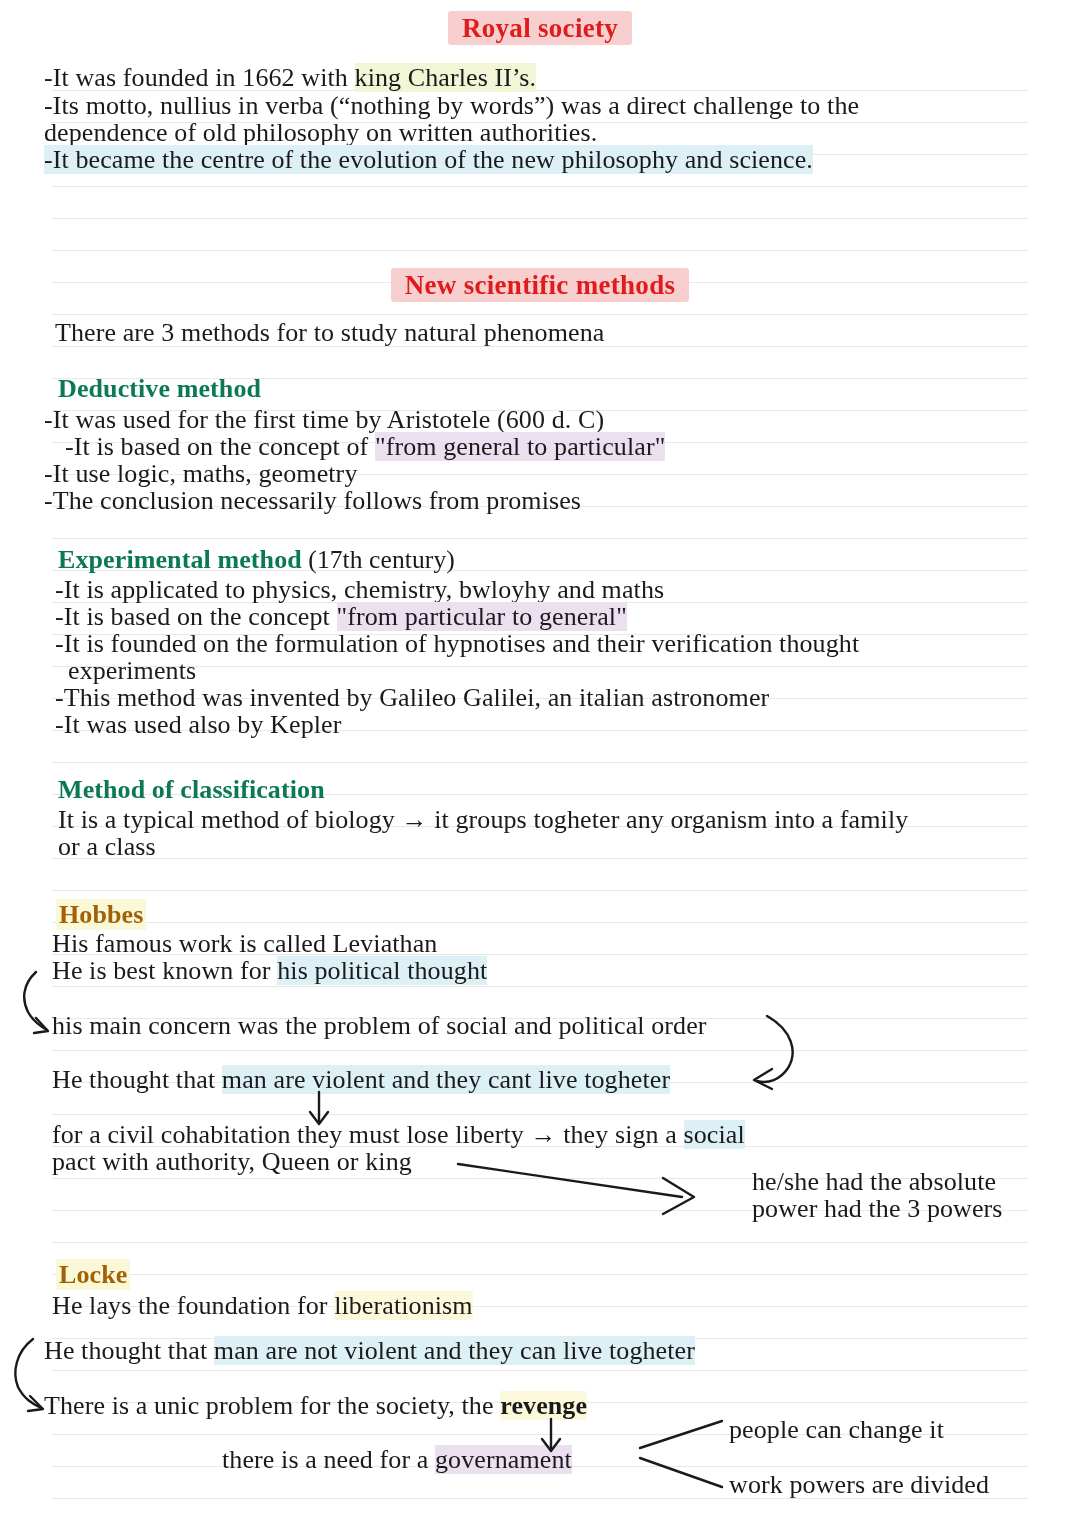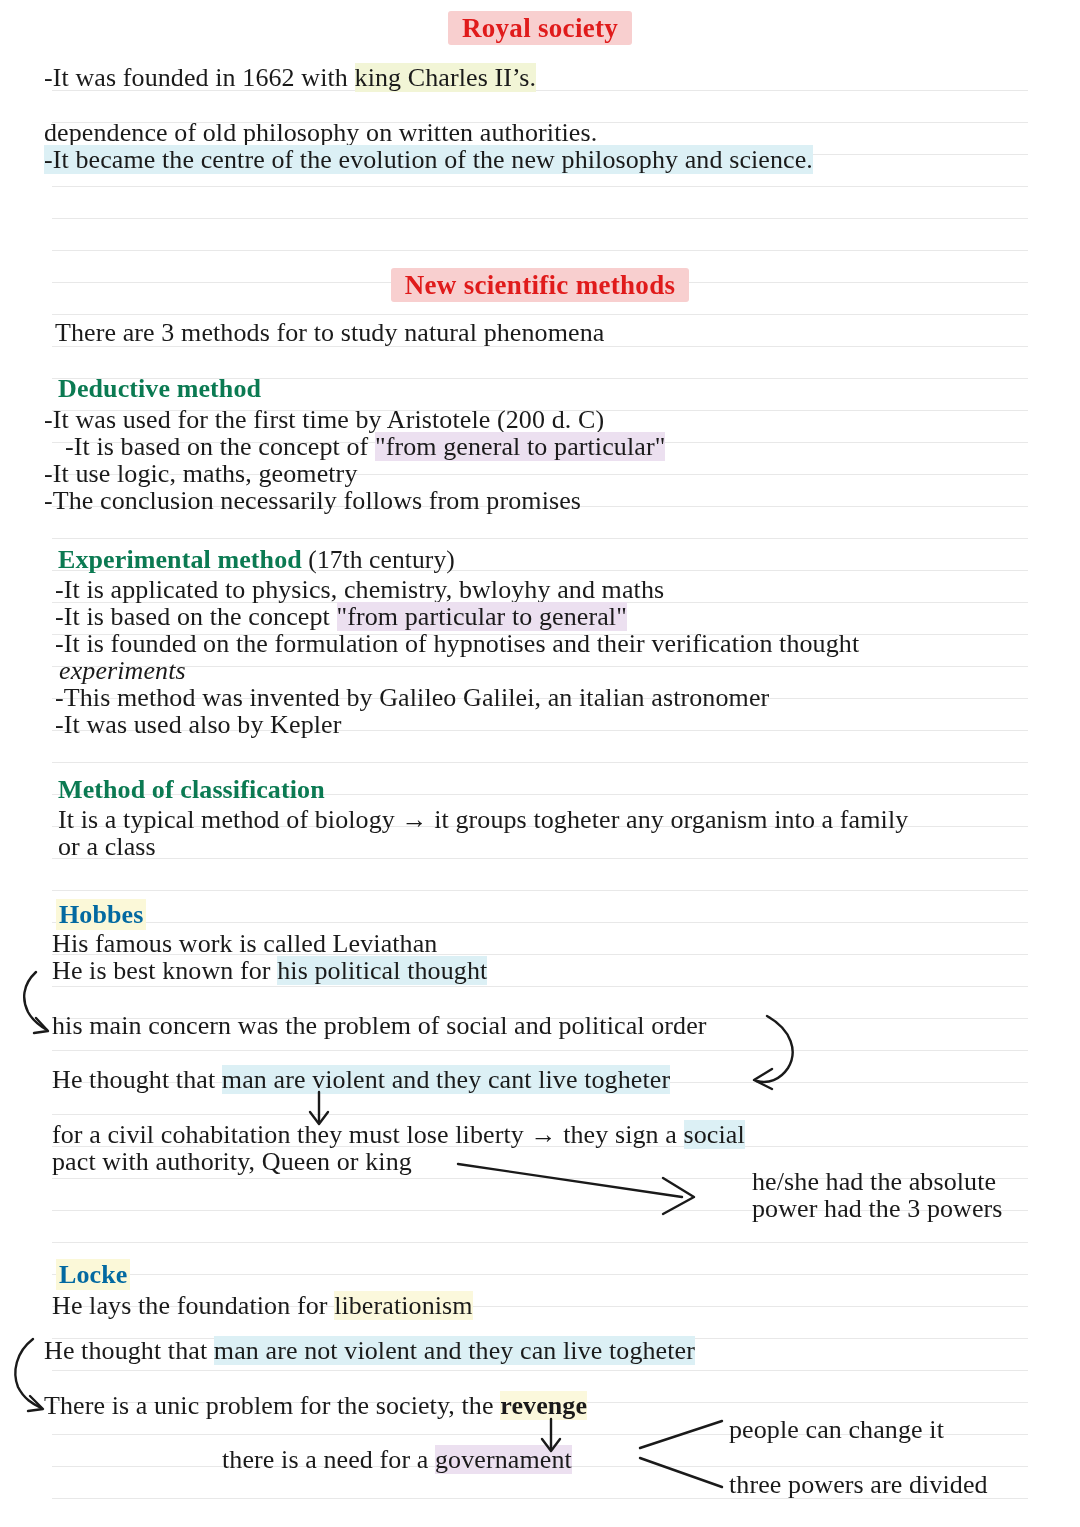--- a/index.html
+++ b/index.html
@@ -59,21 +59,21 @@
     border-radius: 3px;
   }
 
   .subhead {
     font-weight: bold;
     color: #0b7a52;
     font-size: 26px;
   }
   .personhead {
     font-weight: bold;
-    color: #0369a1;
+    color: #a16207;
     font-size: 26px;
   }
   .personhead .hl { background: #fbf8d8; padding: 1px 3px; }
 
   .hl-yellow  { background: #f2f5d6; }
   .hl-purple  { background: #ece0f0; }
   .hl-cyan    { background: #dcf0f5; }
   .hl-cream   { background: #fbf8dc; }
   .bold       { font-weight: bold; }
   .normalw    { font-weight: normal; color: #1a1a1a; font-size: 25.5px; }
@@ -180,40 +180,43 @@
 
 <div id="page">
 
   <div class="ln title" style="left:0; width:1080px; text-align:center; top:12px;">
     <span class="hl">Royal society</span>
   </div>
 
   <div class="ln" style="left:44px; top:62px;">
     <span>-It was founded in 1662 with </span><span class="hl-yellow">king Charles II’s.</span>
   </div>
+  <div class="ln" style="left:44px; top:90px;">
+    <span>-Its motto, nullius in verba (“nothing by words”) was a direct challenge to the</span>
+  </div>
   <div class="ln" style="left:44px; top:117px;">
     <span>dependence of old philosophy on written authorities.</span>
   </div>
   <div class="ln" style="left:44px; top:144px;">
     <span class="hl-cyan">-It became the centre of the evolution of the new philosophy and science.</span>
   </div>
 
   <div class="ln title" style="left:0; width:1080px; text-align:center; top:269px;">
     <span class="hl">New scientific methods</span>
   </div>
 
   <div class="ln" style="left:55px; top:317px;">
     <span>There are 3 methods for to study natural phenomena</span>
   </div>
 
   <div class="ln subhead" style="left:58px; top:373px;">
     <span>Deductive method</span>
   </div>
   <div class="ln" style="left:44px; top:404px;">
-    <span>-It was used for the first time by Aristotele (200 d. C)</span>
+    <span>-It was used for the first time by Aristotele (600 d. C)</span>
   </div>
   <div class="ln" style="left:44px; top:431px;margin-left:21px;">
     <span>-It is based on the concept of </span><span class="hl-purple">"from general to particular"</span>
   </div>
   <div class="ln" style="left:44px; top:458px;">
     <span>-It use logic, maths, geometry</span>
   </div>
   <div class="ln" style="left:44px; top:485px;">
     <span>-The conclusion necessarily follows from promises</span>
   </div>
@@ -223,21 +226,21 @@
   </div>
   <div class="ln" style="left:55px; top:574px;">
     <span>-It is applicated to physics, chemistry, bwloyhy and maths</span>
   </div>
   <div class="ln" style="left:55px; top:601px;">
     <span>-It is based on the concept </span><span class="hl-purple">"from particular to general"</span>
   </div>
   <div class="ln" style="left:55px; top:628px;">
     <span>-It is founded on the formulation of hypnotises and their verification thought</span>
   </div>
-  <div class="ln" style="left:59px; top:655px;font-style:italic;">
+  <div class="ln" style="left:68px; top:655px;">
     <span>experiments</span>
   </div>
   <div class="ln" style="left:55px; top:682px;">
     <span>-This method was invented by Galileo Galilei, an italian astronomer</span>
   </div>
   <div class="ln" style="left:55px; top:709px;">
     <span>-It was used also by Kepler</span>
   </div>
 
   <div class="ln subhead" style="left:58px; top:774px;">
@@ -292,16 +295,16 @@
     <span>There is a unic problem for the society, the </span><span class="hl-cream bold">revenge</span>
   </div>
   <div class="ln" style="left:222px; top:1444px;">
     <span>there is a need for a </span><span class="hl-purple">governament</span>
   </div>
 
   <div class="ln" style="left:729px; top:1414px;">
     <span>people can change it</span>
   </div>
   <div class="ln" style="left:729px; top:1469px;">
-    <span>three powers are divided</span>
+    <span>work powers are divided</span>
   </div>
 
 </div>
 
 </body></html>

